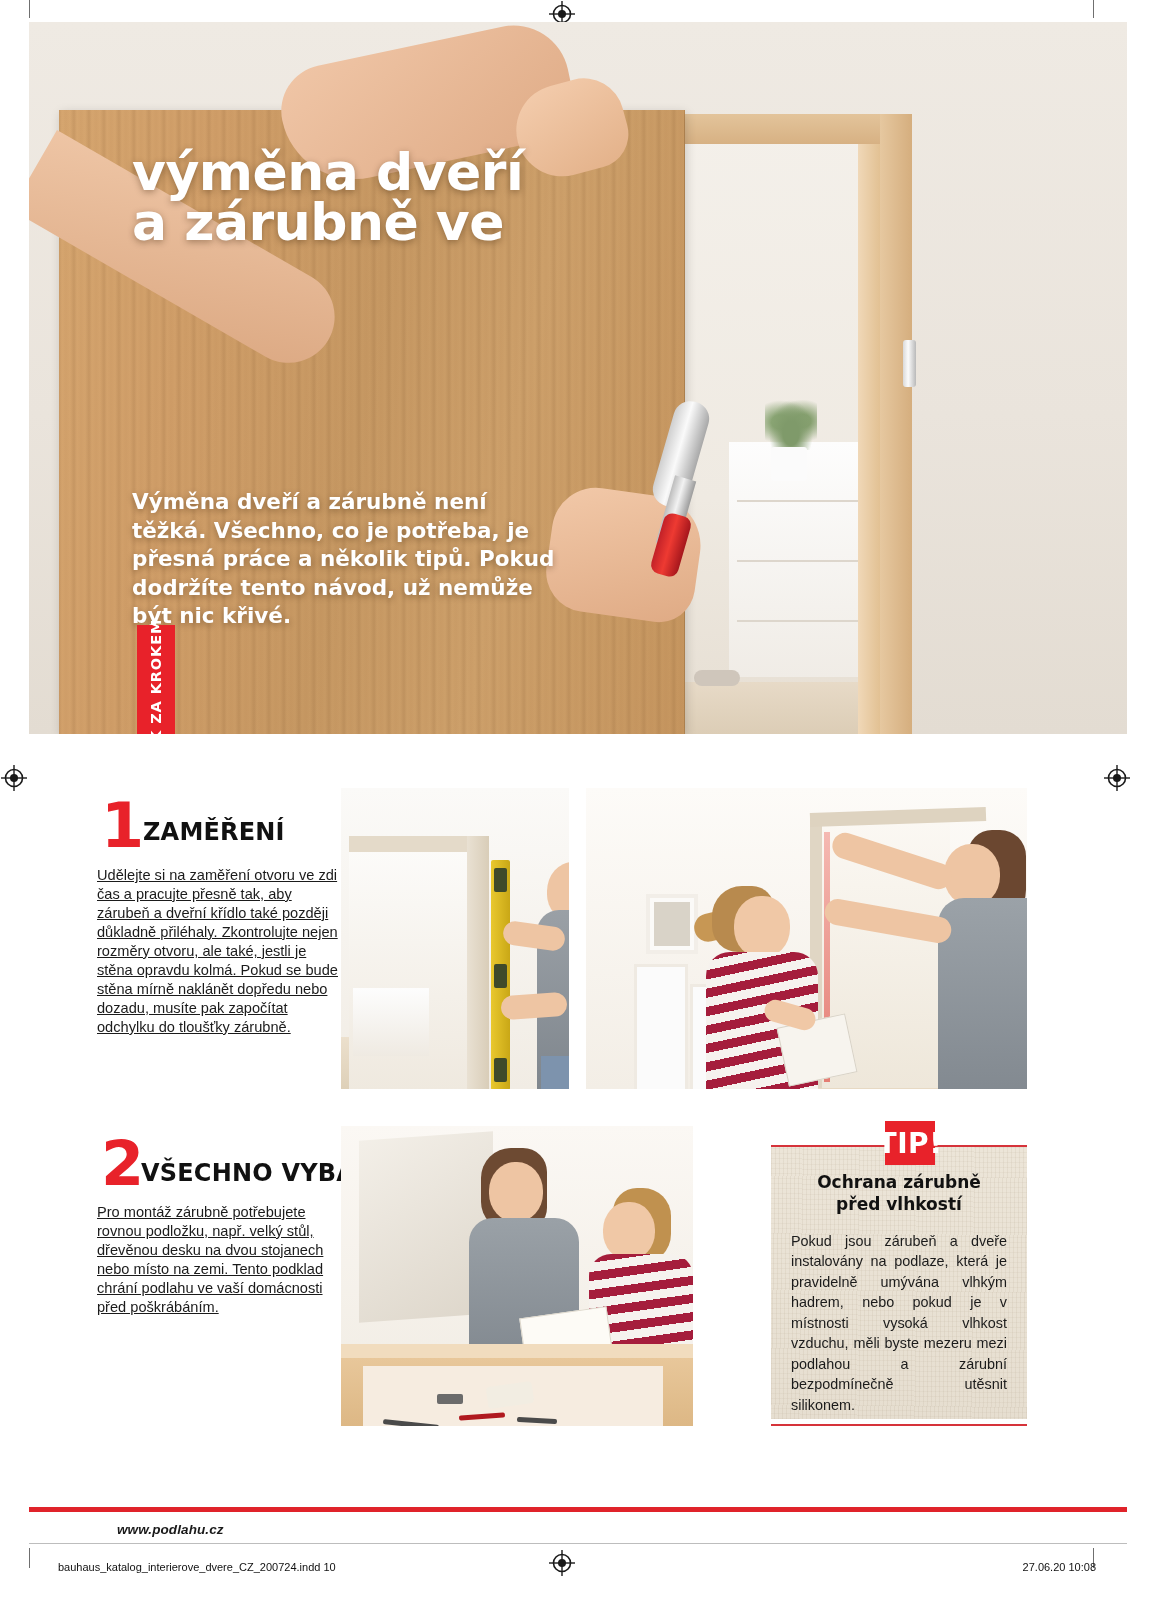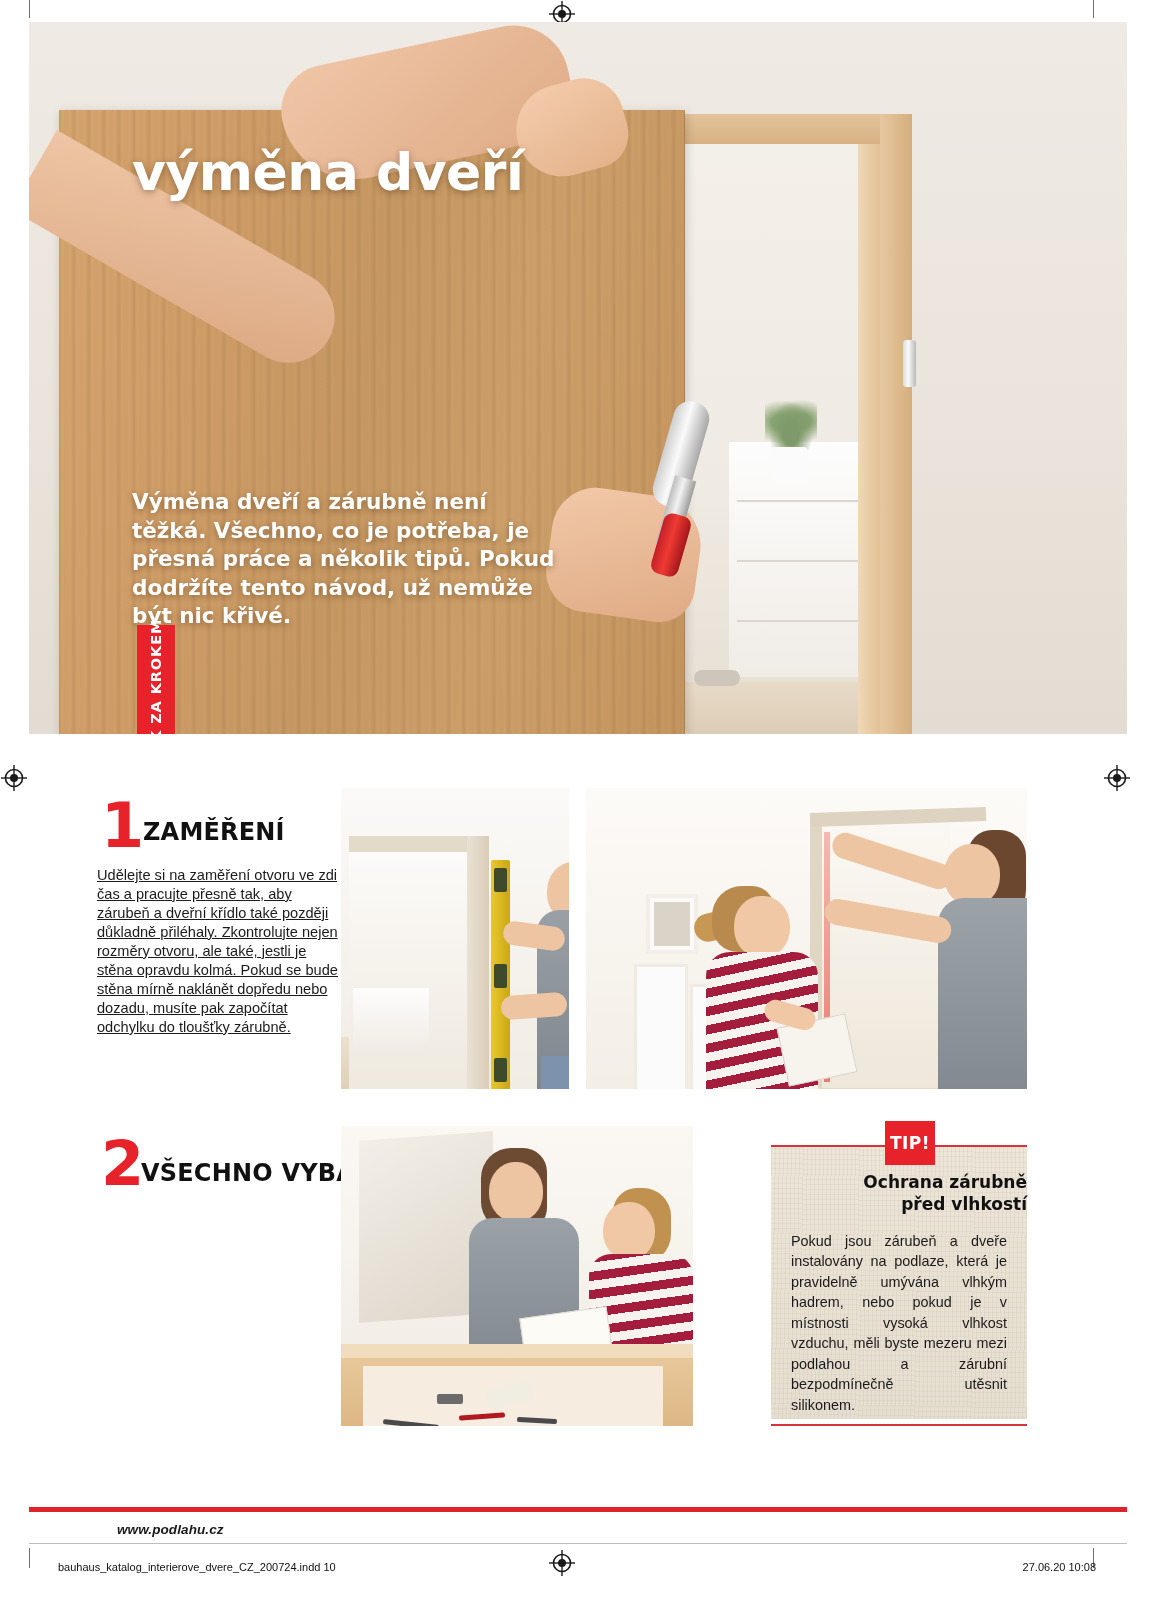--- a/index.html
+++ b/index.html
@@ -226,26 +226,26 @@
   .tip-rule-bottom{position:absolute;left:771px;top:1424px;width:256px;height:2px;background:#d6333a;}
   .tip-box{
     position:absolute;left:771px;top:1147px;width:256px;height:272px;
     background:
       repeating-linear-gradient(91deg, rgba(176,160,136,.14) 0 1px, rgba(255,255,255,0) 1px 4px),
       repeating-linear-gradient(1deg, rgba(176,160,136,.10) 0 1px, rgba(255,255,255,0) 1px 5px),
       linear-gradient(to bottom,#ece5d8,#e6ded0);
   }
   .tip-badge{
     position:absolute;left:885px;top:1121px;width:50px;height:44px;
-    background:#e8222a;color:#fff;font-weight:700;font-size:17px;
+    background:#e8222a;color:#fff;font-weight:700;font-size:28px;
     font-family:"DejaVu Sans","Liberation Sans",sans-serif;
     display:flex;align-items:center;justify-content:center;letter-spacing:.5px;
   }
   .tip-title{
-    position:absolute;left:771px;top:1172px;width:256px;text-align:right;
+    position:absolute;left:771px;top:1172px;width:256px;text-align:center;
     font-weight:700;font-size:17px;line-height:1.28;color:#111;
     font-family:"DejaVu Sans","Liberation Sans",sans-serif;
   }
   .tip-text{
     position:absolute;left:791px;top:1231px;width:216px;
     font-size:14.4px;line-height:1.42;color:#1b1b1b;text-align:justify;
   }
 
   
   .footer-rule{position:absolute;left:29px;top:1507px;width:1098px;height:5px;background:#e0232a;}
@@ -316,20 +316,21 @@
   <div class="arm arm-top"></div>
   <div class="hand-top"></div>
   <div class="arm-diag"></div>
   <div class="arm-low"></div>
   <div class="handle"></div>
   <div class="handle-stem"></div>
   <div class="handle-grip"></div>
 
   <div class="hero-title">
     <div>výměna dveří</div>
+    <div>a zárubně ve</div>
   </div>
 
   <div class="hero-sub">Výměna dveří a zárubně není těžká. Všechno, co je potřeba, je přesná práce a několik tipů. Pokud dodržíte tento návod, už nemůže být nic křivé.</div>
 
   <div class="krok-tab">
     <span>KROK ZA KROKEM</span>
   </div>
 </div>
 
 <div class="step-num" style="left:101px;top:795px;">1</div>
@@ -380,20 +381,21 @@
   <div class="womHair"></div>
   <div class="womH"></div>
   <div class="womB"></div>
   <div class="clip"></div>
   <div class="womArm"></div>
 </div>
 
 <div class="step-num" style="left:101px;top:1133px;">2</div>
 <div class="step-head" style="left:141px;top:1159px;">VŠECHNO VYBALIT</div>
 <div class="step-body" style="left:97px;top:1203px;">
+  <p>Pro montáž zárubně potřebujete rovnou podložku, např. velký stůl, dřevěnou desku na dvou stojanech nebo místo na zemi. Tento podklad chrání podlahu ve vaší domácnosti před poškrábáním.</p>
 </div>
 
 <div class="photo p3" style="left:341px;top:1126px;width:352px;height:300px;">
   <div class="bg"></div>
   <div class="panel"></div>
   <div class="manHair3"></div>
   <div class="manH3"></div>
   <div class="manB3"></div>
   <div class="womHair3"></div>
   <div class="womH3"></div>

